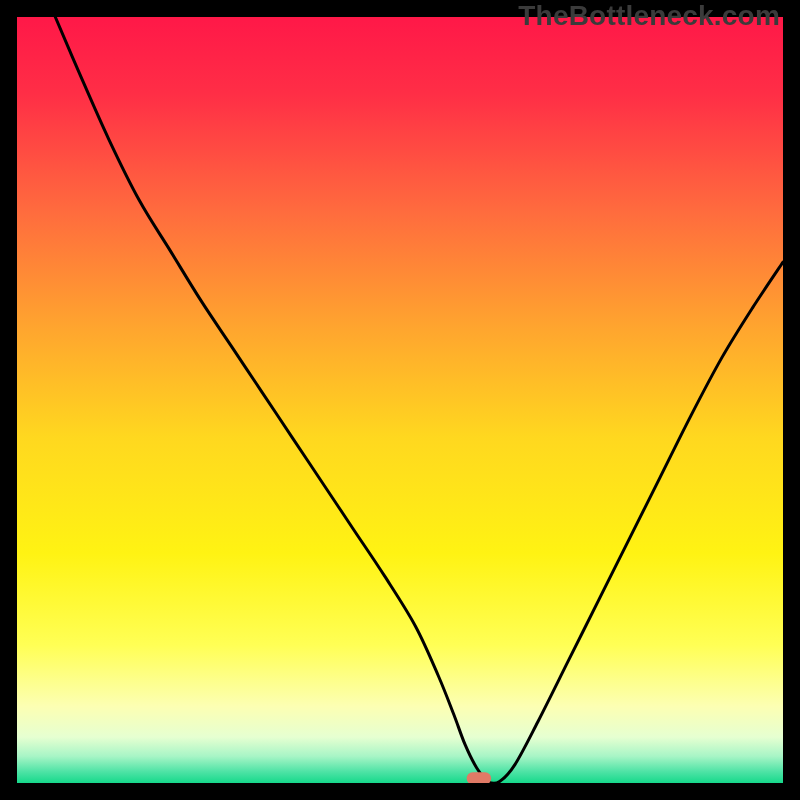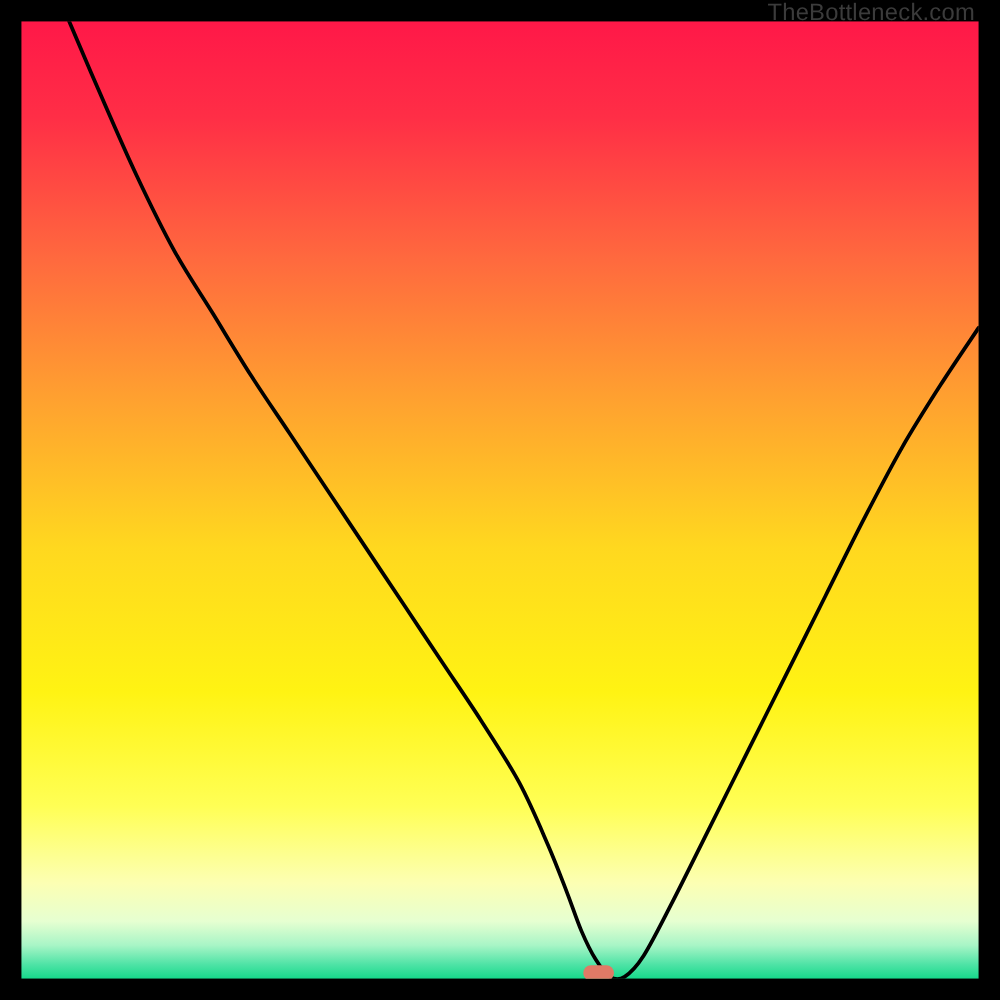--- a/index.html
+++ b/index.html
@@ -24,22 +24,22 @@
     left: 0;
     top: 0;
     width: 766px;
     height: 766px;
   }
   .watermark {
     position: absolute;
     top: 0px;
     right: 20px;
     color: #3b3b3b;
-    font-size: 19px;
-    font-weight: 400;
+    font-size: 28px;
+    font-weight: 700;
     letter-spacing: 0.2px;
     font-family: Arial, sans-serif;
   }
 </style>
 </head>
 <body>
 
 <div class="frame">
   <svg class="plot-area" viewBox="0 0 766 766" preserveAspectRatio="none">
     <defs>

